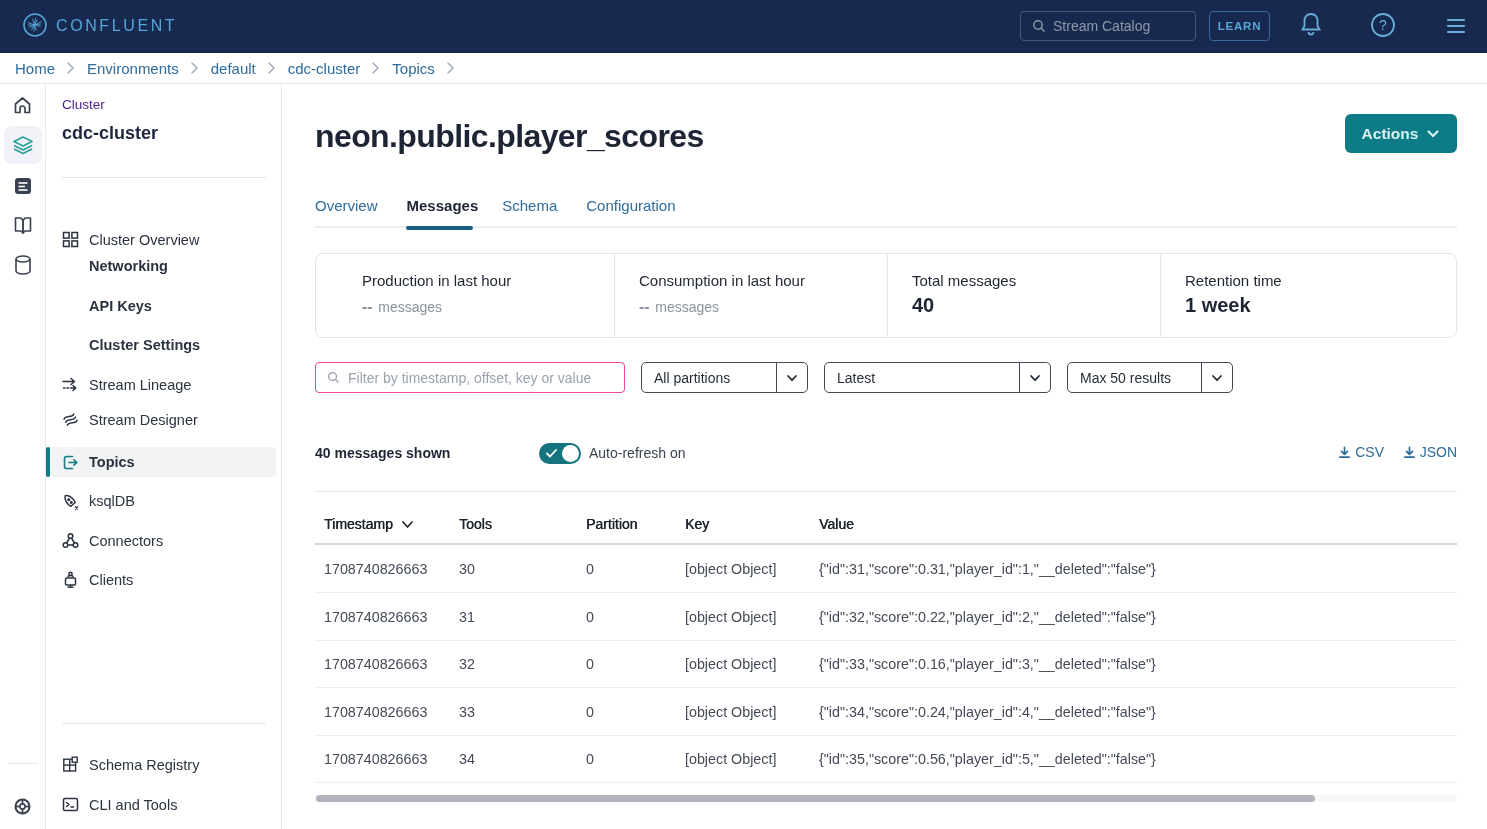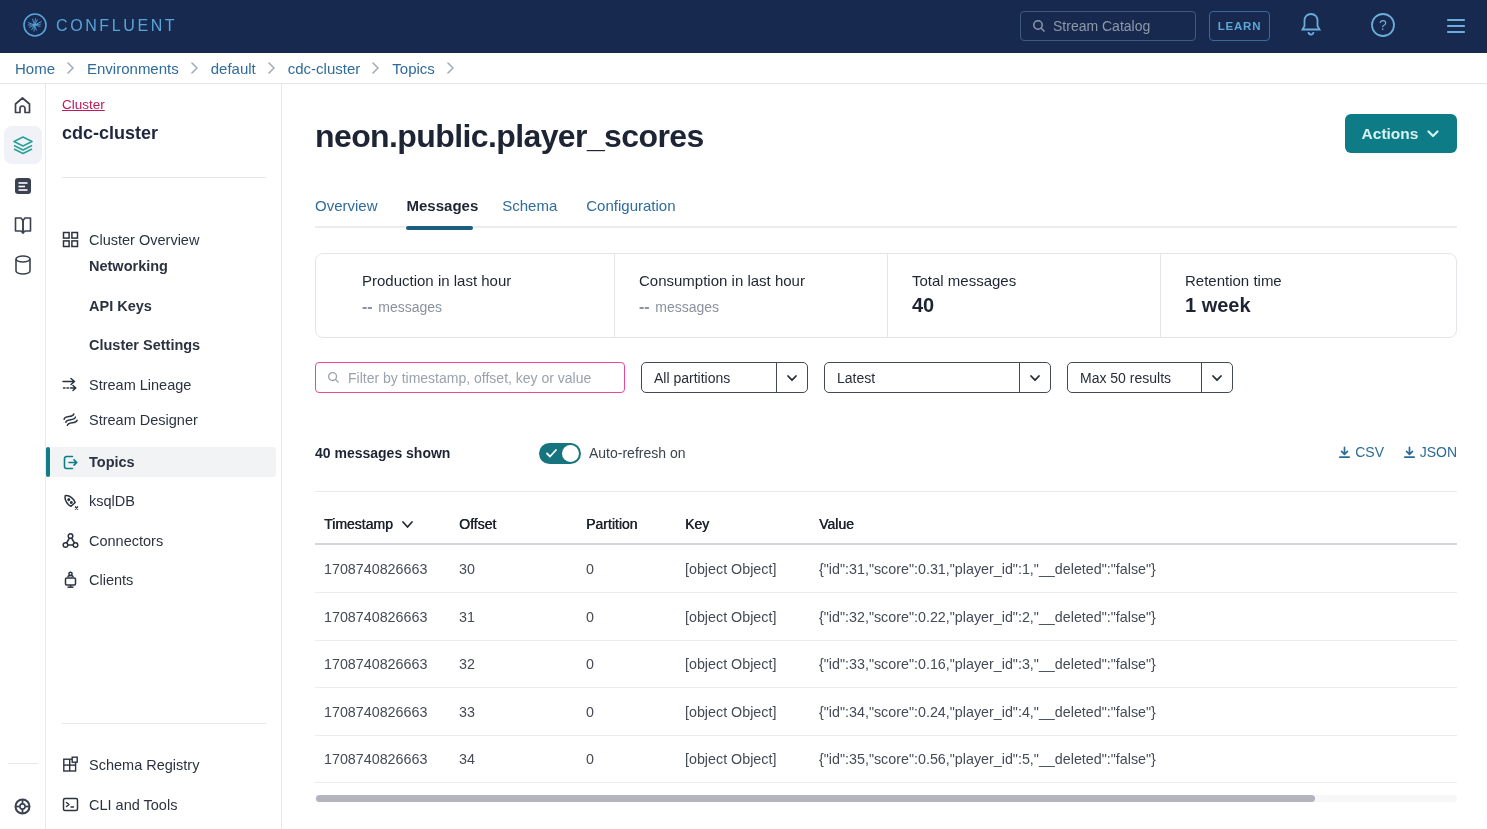--- a/index.html
+++ b/index.html
@@ -198,21 +198,21 @@
     <g stroke="#3a4150" stroke-width="1.8">
       <line x1="8.5" y1="1.5" x2="8.5" y2="5.9"></line>
       <line x1="8.5" y1="11.1" x2="8.5" y2="15.5"></line>
       <line x1="1.5" y1="8.5" x2="5.9" y2="8.5"></line>
       <line x1="11.1" y1="8.5" x2="15.5" y2="8.5"></line>
     </g>
   </svg>
 </div>
 
 <div id="sidebar">
-  <div style="position:absolute;left:16px;top:13px;color:#be185d;font-size:13.5px;text-decoration:underline;">Cluster</div>
+  <div style="position:absolute;left:16px;top:13px;color:#4c1d95;font-size:13.5px;">Cluster</div>
   <div style="position:absolute;left:16px;top:39px;color:#1e2640;font-size:18px;font-weight:700;">cdc-cluster</div>
   <div style="position:absolute;left:16px;top:93px;width:204px;height:1px;background:#e4e7eb;"></div>
 
   <div class="navitem" style="top:136px;">
     <svg class="ic" viewBox="0 0 17 17">
         <g fill="none" stroke="#2b3340" stroke-width="1.5">
           <rect x="1.5" y="1.5" width="5.6" height="5.6"></rect>
           <rect x="9.9" y="1.5" width="5.6" height="5.6"></rect>
           <rect x="1.5" y="9.9" width="5.6" height="5.6"></rect>
           <rect x="9.9" y="9.9" width="5.6" height="5.6"></rect>
@@ -405,21 +405,21 @@
       <svg width="13" height="13" viewBox="0 0 14 14" style="margin-right:4px;vertical-align:-2px;">
         <path d="M7 1.5 L7 8.5 M3.8 5.8 L7 9 L10.2 5.8 M2 12 L12 12" fill="none" stroke="#2d6b96" stroke-width="1.8" stroke-linecap="round" stroke-linejoin="round"></path>
       </svg>JSON</div>
   </div>
 
   <div id="tablewrap">
     <div id="thead">
       <span class="hc c1">Timestamp&nbsp;&nbsp;<svg width="13" height="9" viewBox="0 0 13 9" style="vertical-align:0px;">
             <path d="M2 2 L6.5 7 L11 2" fill="none" stroke="#21272f" stroke-width="1.7" stroke-linecap="round" stroke-linejoin="round"></path>
           </svg></span>
-      <span class="hc c2">Offset</span>
+      <span class="hc c2">Tools</span>
       <span class="hc c3">Partition</span>
       <span class="hc c4">Key</span>
       <span class="hc c5">Value</span>
     </div>
   </div>
   <div id="headline" style="top:459px;"></div>
 
   <div id="hscroll">
       <div id="hthumb"></div>
     </div>

